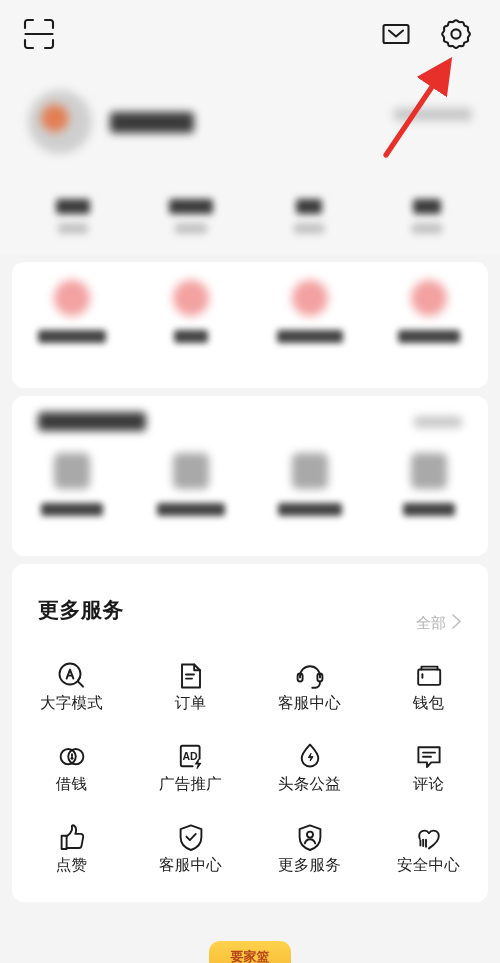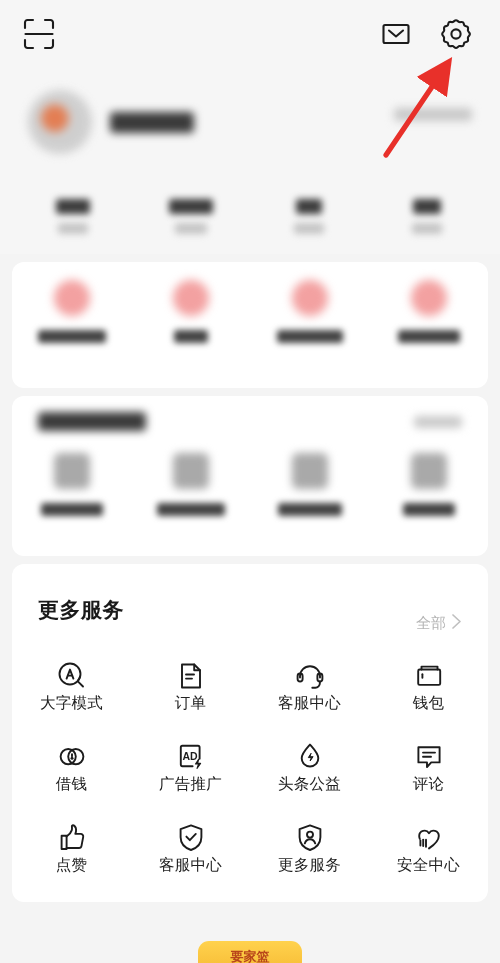--- a/index.html
+++ b/index.html
@@ -105,21 +105,21 @@
     margin-bottom: 26px;
   }
   .svc-label { font-size: 15.5px; color: #222; letter-spacing: .3px; }
   .svc-icon { height: 34px; display: flex; align-items: flex-end; justify-content: center; }
 
   
   .bottom-badge {
     position: absolute;
     left: 50%; transform: translateX(-50%);
     bottom: 0;
-    width: 104px; height: 22px;
+    width: 82px; height: 22px;
     border-radius: 11px 11px 0 0;
     background: linear-gradient(180deg, #ffd24d, #f9c23c);
     display: flex; align-items: flex-end; justify-content: center;
     overflow: hidden;
   }
   .bottom-badge span {
     font-size: 13px; color: #b8451a; font-weight: 700;
     transform: translateY(3px);
     filter: blur(.6px);
   }

